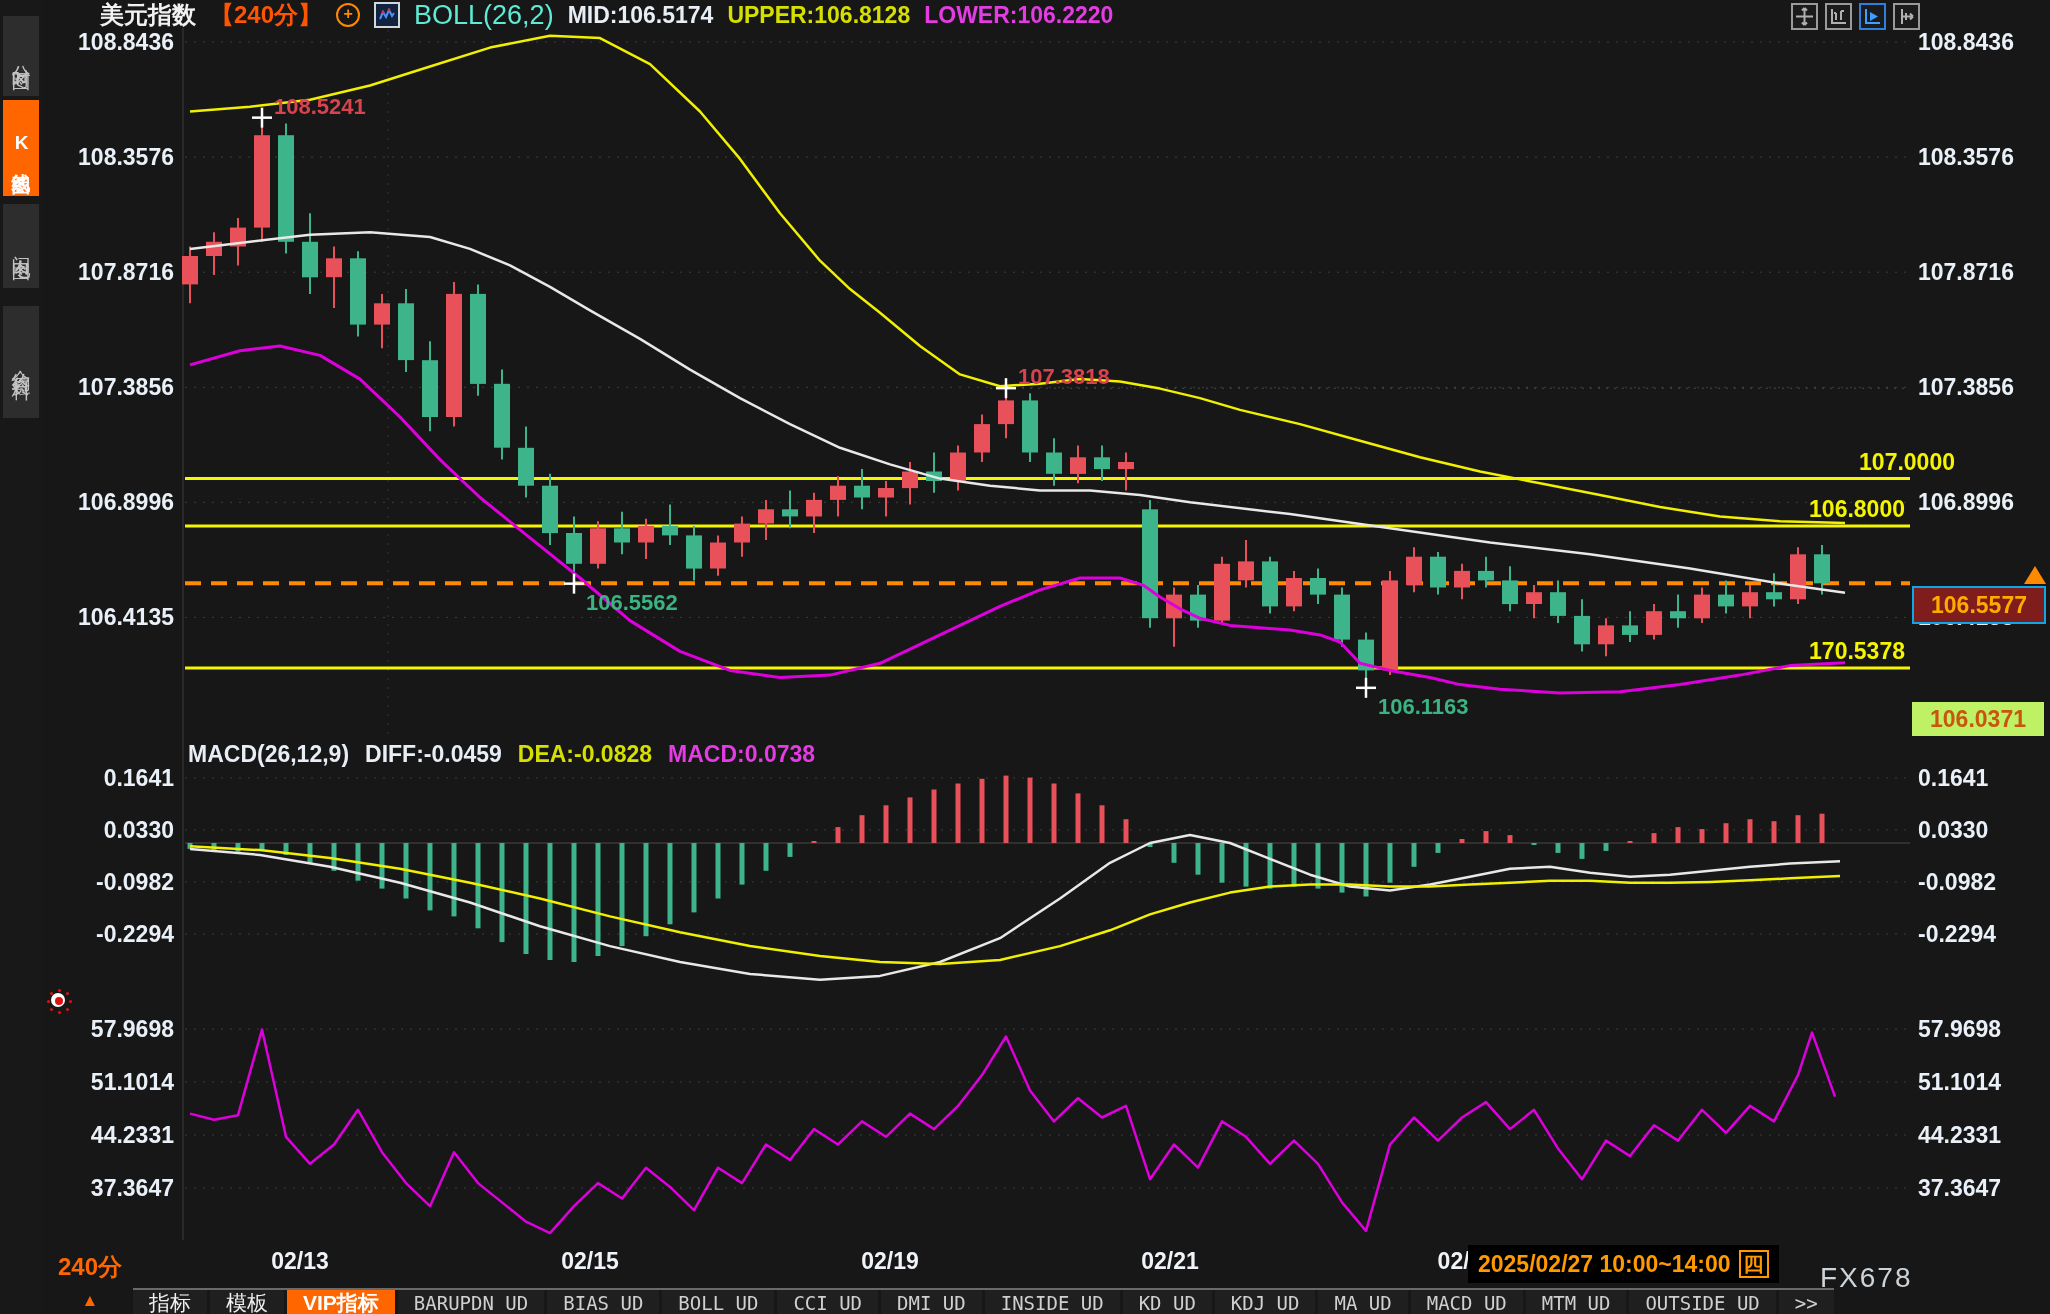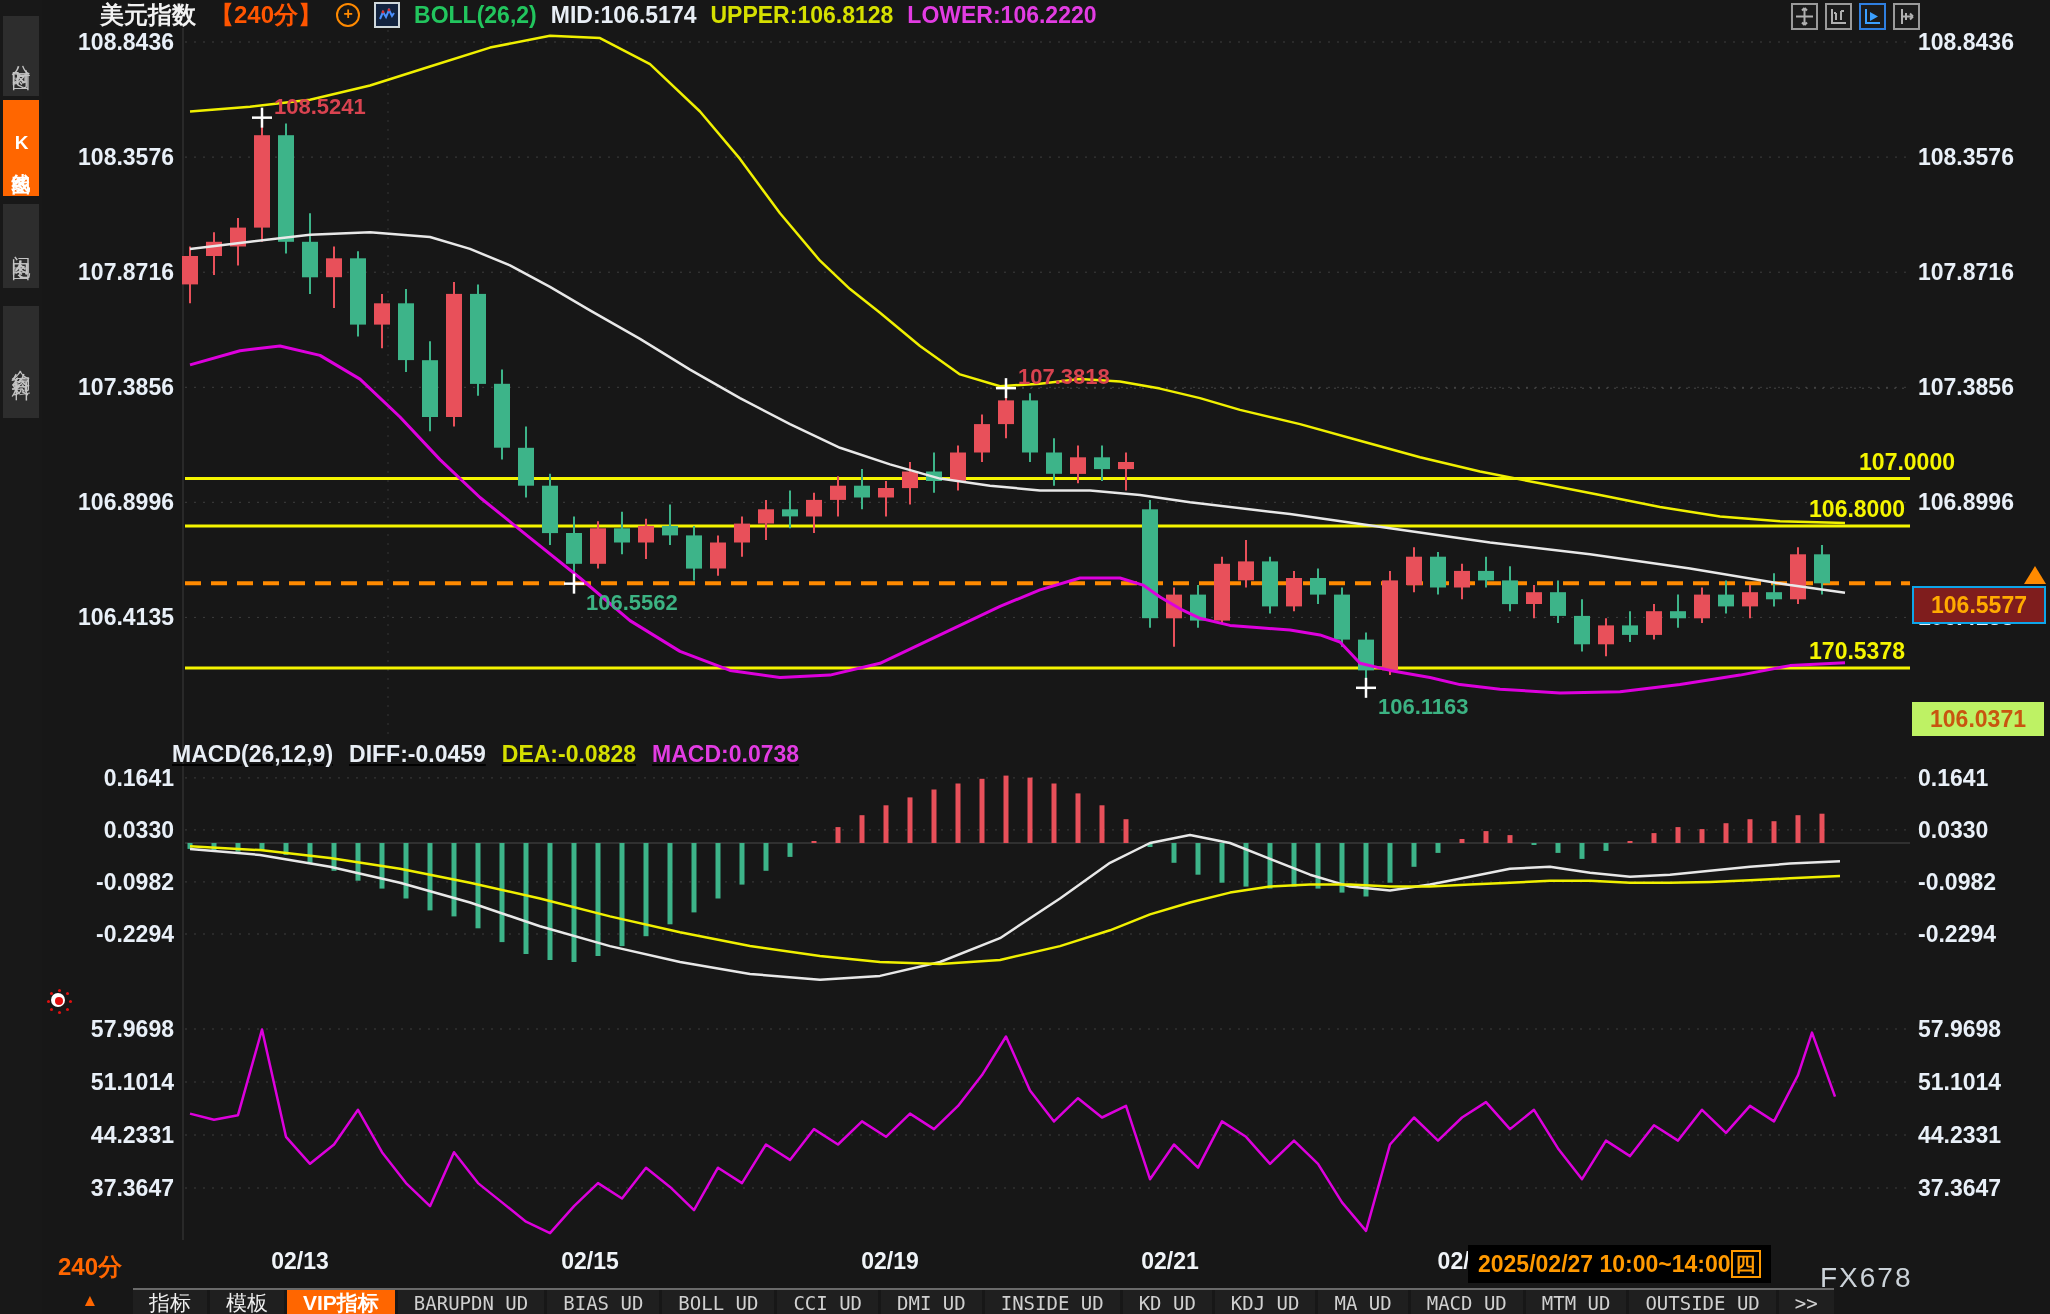--- a/index.html
+++ b/index.html
@@ -7,21 +7,21 @@
          font-family:"Liberation Sans",sans-serif;}
   svg text{font-family:"Liberation Sans",sans-serif;}
 
   
   .header{position:absolute;left:100px;top:0;height:30px;display:flex;align-items:center;gap:14px;z-index:5;}
   .header .sym{color:#f2f2f2;font-size:24px;font-weight:700;}
   .header .period{color:#ff5500;font-size:24px;font-weight:700;}
   .header .plus-circle{width:20px;height:20px;border:2px solid #ff8a00;border-radius:50%;color:#ff8a00;
       font-size:16px;line-height:17px;text-align:center;font-weight:700;}
   .mini-chart-icon{width:22px;height:22px;background:#12233f;border:2px solid #cfd8dc;display:flex;align-items:center;justify-content:center;}
-  .header .boll{color:#22c55e;font-size:23px;font-weight:700;}
+  .header .boll{color:#5eead4;font-size:27px;font-weight:400;}
   .header .mid{color:#e8eef5;font-size:23px;font-weight:700;}
   .header .upper{color:#d6e000;font-size:23px;font-weight:700;}
   .header .lower{color:#e23ce2;font-size:23px;font-weight:700;}
 
   .toolbar{position:absolute;top:3px;right:130px;display:flex;gap:7px;z-index:6;}
   .tool-btn{width:27px;height:27px;border:2px solid #9a9a9a;background:#1b1b1b;display:flex;align-items:center;justify-content:center;box-sizing:border-box;}
   .tool-btn.active{border-color:#2f7fe0;}
 
   
   .sidebar{position:absolute;left:0;top:0;width:42px;height:1314px;background:#181818;z-index:6;}
@@ -29,31 +29,31 @@
       writing-mode:vertical-rl;text-orientation:upright;letter-spacing:4px;
       display:flex;align-items:center;justify-content:center;font-size:19px;}
   .side-item.active{background:#ff6600;color:#fff;font-weight:700;}
 
   
   .yl{position:absolute;width:110px;color:#e9f0f8;font-size:23px;font-weight:700;transform:translateY(-50%);z-index:3;}
   .yl.left{left:64px;text-align:right;}
   .yl.right{left:1918px;text-align:left;}
 
   
-  .ind-header{position:absolute;left:172px;display:flex;gap:16px;font-size:23px;font-weight:700;z-index:5;text-decoration:underline;}
+  .ind-header{position:absolute;left:188px;display:flex;gap:16px;font-size:23px;font-weight:700;z-index:5;}
   .ind-header .w{color:#e8eef5;}
   .ind-header .y{color:#d6e000;}
   .ind-header .m{color:#e23ce2;}
 
   
   .xtick{position:absolute;top:1248px;width:140px;text-align:center;color:#f0f4f8;font-size:23px;font-weight:700;z-index:3;}
   .period-label{position:absolute;left:58px;top:1251px;color:#ff6600;font-size:24px;font-weight:700;z-index:4;display:flex;align-items:center;gap:8px;flex-direction:column;}
   .period-label .tri{font-size:17px;}
   .date-range{position:absolute;left:1468px;top:1245px;height:38px;background:#000;color:#ff9900;
-      font-size:23px;font-weight:700;display:flex;align-items:center;padding:0 10px;z-index:5;}
+      font-size:23px;font-weight:700;display:flex;align-items:center;padding:0 10px;gap:8px;z-index:5;}
   .date-range .weekday{border:2px solid #ff9900;padding:0 3px;font-size:20px;line-height:24px;}
   .watermark{position:absolute;left:1820px;top:1262px;color:#ccd3d9;font-size:28px;font-weight:400;letter-spacing:2px;z-index:4;}
 
   
   .cur-price-box{position:absolute;left:1912px;top:586px;width:130px;height:34px;background:#7f1d1d;
       border:2px solid #0ea5e9;color:#ffaa00;font-size:23px;font-weight:700;
       display:flex;align-items:center;justify-content:center;z-index:5;}
   .low-price-box{position:absolute;left:1912px;top:702px;width:132px;height:34px;background:#bef264;
       color:#c85510;font-size:23px;font-weight:700;display:flex;align-items:center;justify-content:center;z-index:5;}
 

